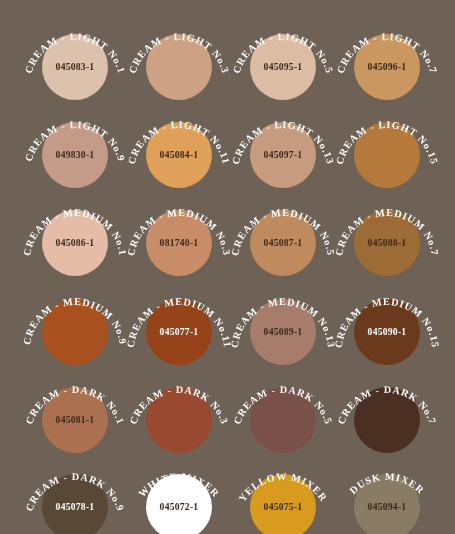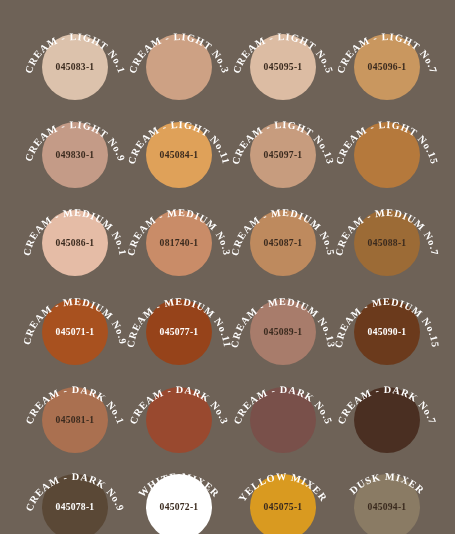--- a/index.html
+++ b/index.html
@@ -223,21 +223,20 @@
     <div class="swatch-cell" style="left: 23px; top: 280.5px;">
       <div class="swatch-disc" style="background: rgb(168, 81, 31);"></div>
       <div class="arc-label">
         <svg viewBox="0 0 116 116">
           <defs>
             <path id="arc-path-12" fill="none" d="M 13 81 A 45 45 0 0 1 103 81"></path>
           </defs>
           <text><textPath href="#arc-path-12" startOffset="50%" text-anchor="middle">CREAM - MEDIUM No.9</textPath></text>
         </svg>
       </div>
-      <div class="swatch-code on-dark">045071-1</div>
     </div>
     <div class="swatch-cell" style="left: 127px; top: 280.5px;">
       <div class="swatch-disc" style="background: rgb(150, 67, 26);"></div>
       <div class="arc-label">
         <svg viewBox="0 0 116 116">
           <defs>
             <path id="arc-path-13" fill="none" d="M 13 81 A 45 45 0 0 1 103 81"></path>
           </defs>
           <text><textPath href="#arc-path-13" startOffset="50%" text-anchor="middle">CREAM - MEDIUM No.11</textPath></text>
         </svg>

